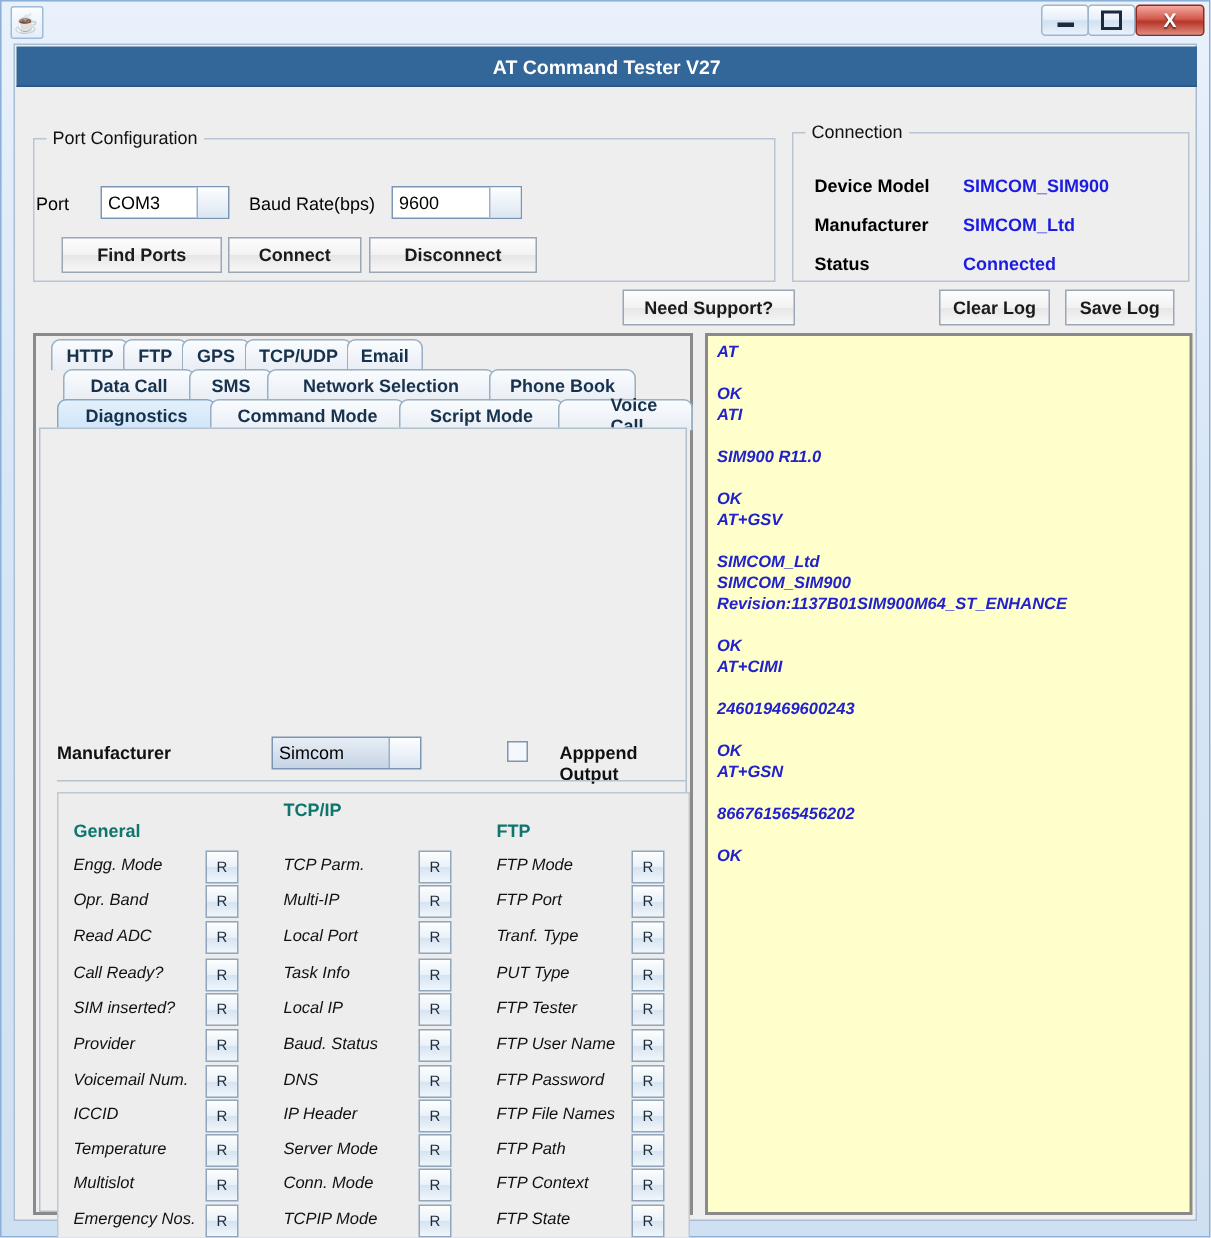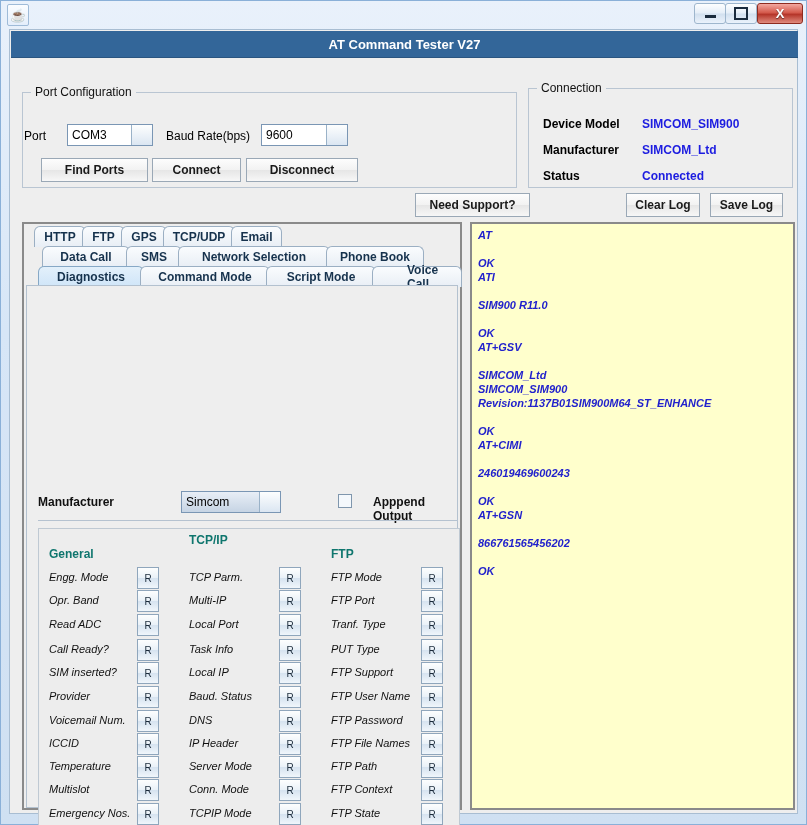--- a/index.html
+++ b/index.html
@@ -321,21 +321,21 @@
           <div class="rbtn" style="left: 240px; top: 274px;">R</div>
           <div class="sechead" style="left: 292px; top: 18px;">FTP</div>
           <div class="rowlabel" style="left: 292px; top: 42px;">FTP Mode</div>
           <div class="rbtn" style="left: 382px; top: 38px;">R</div>
           <div class="rowlabel" style="left: 292px; top: 65px;">FTP Port</div>
           <div class="rbtn" style="left: 382px; top: 61px;">R</div>
           <div class="rowlabel" style="left: 292px; top: 89px;">Tranf. Type</div>
           <div class="rbtn" style="left: 382px; top: 85px;">R</div>
           <div class="rowlabel" style="left: 292px; top: 114px;">PUT Type</div>
           <div class="rbtn" style="left: 382px; top: 110px;">R</div>
-          <div class="rowlabel" style="left: 292px; top: 137px;">FTP Support</div>
+          <div class="rowlabel" style="left: 292px; top: 137px;">FTP Tester</div>
           <div class="rbtn" style="left: 382px; top: 133px;">R</div>
           <div class="rowlabel" style="left: 292px; top: 161px;">FTP User Name</div>
           <div class="rbtn" style="left: 382px; top: 157px;">R</div>
           <div class="rowlabel" style="left: 292px; top: 185px;">FTP Password</div>
           <div class="rbtn" style="left: 382px; top: 181px;">R</div>
           <div class="rowlabel" style="left: 292px; top: 208px;">FTP  File Names</div>
           <div class="rbtn" style="left: 382px; top: 204px;">R</div>
           <div class="rowlabel" style="left: 292px; top: 231px;">FTP Path</div>
           <div class="rbtn" style="left: 382px; top: 227px;">R</div>
           <div class="rowlabel" style="left: 292px; top: 254px;">FTP Context</div>

